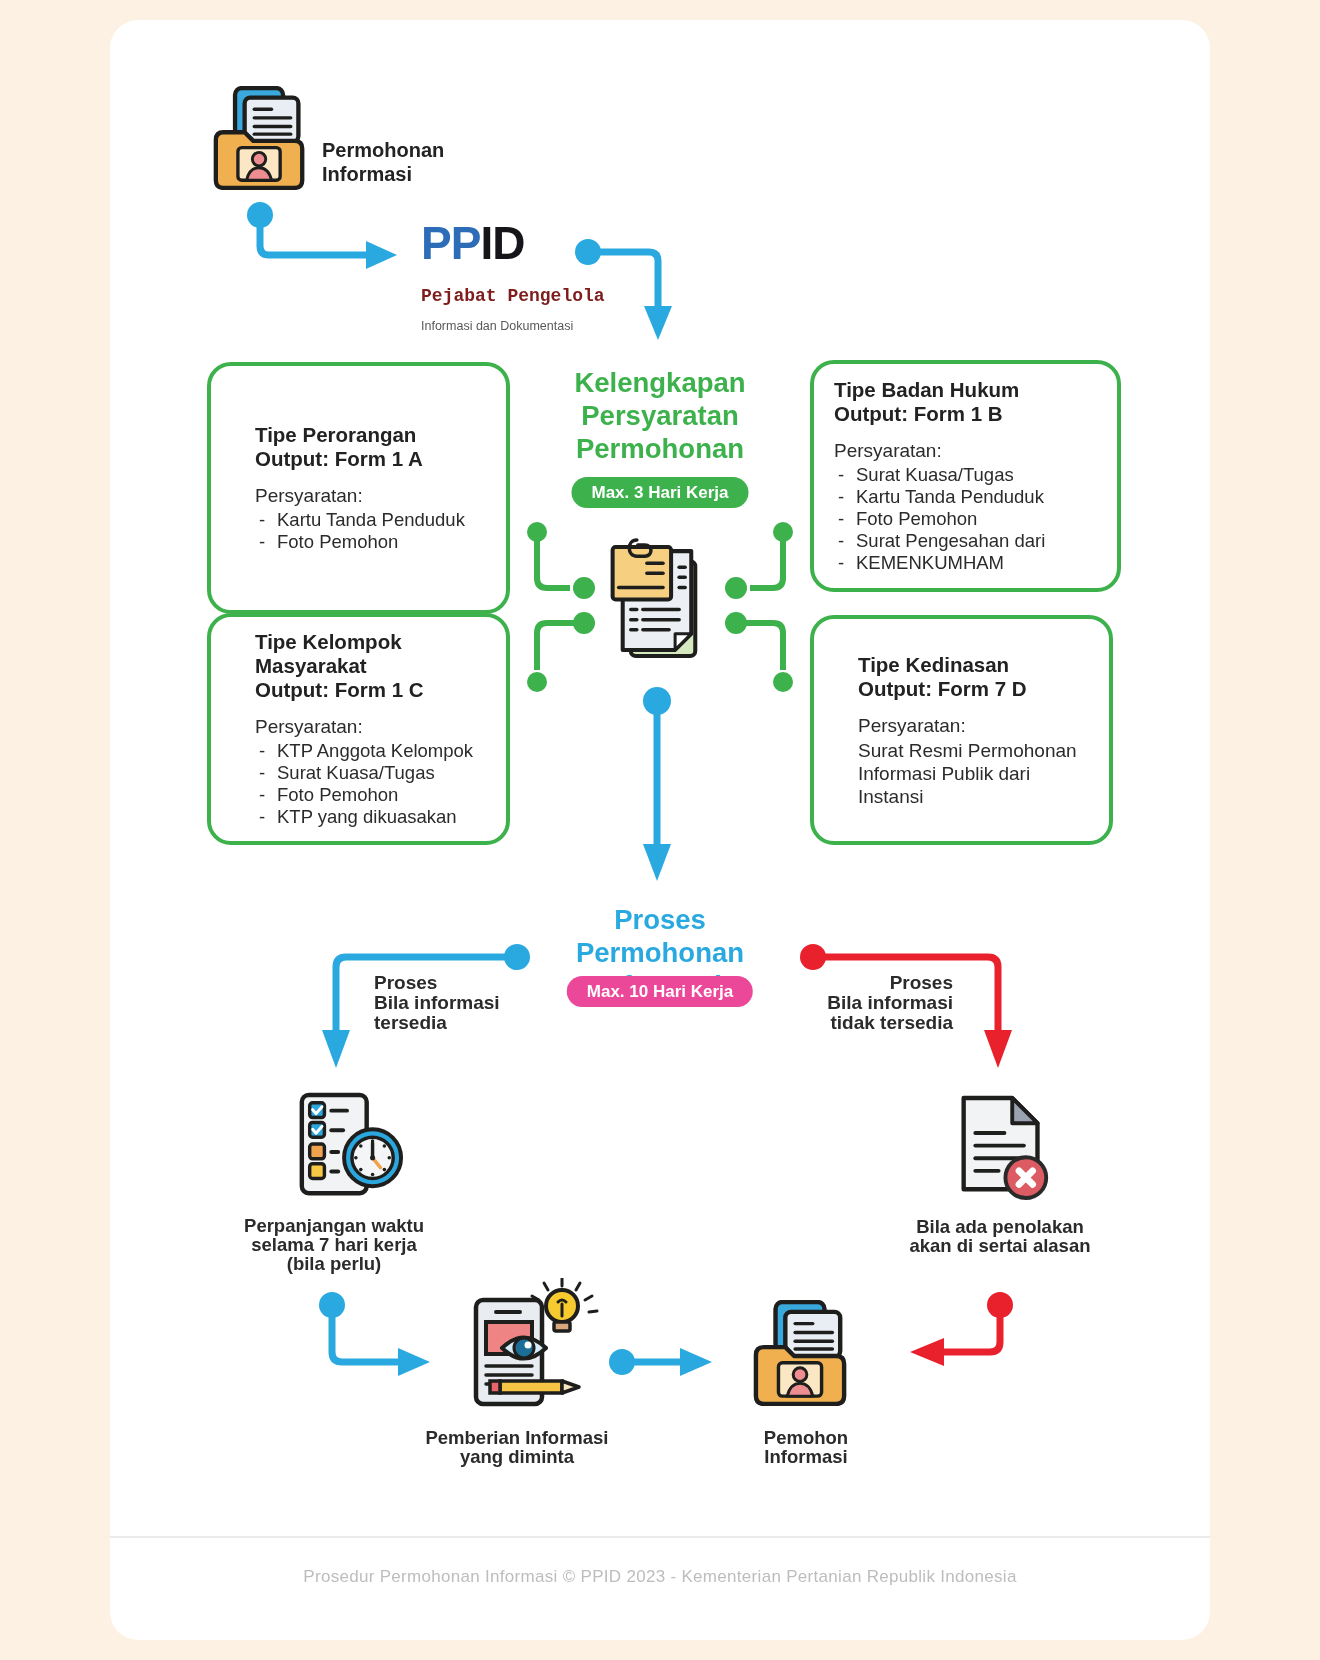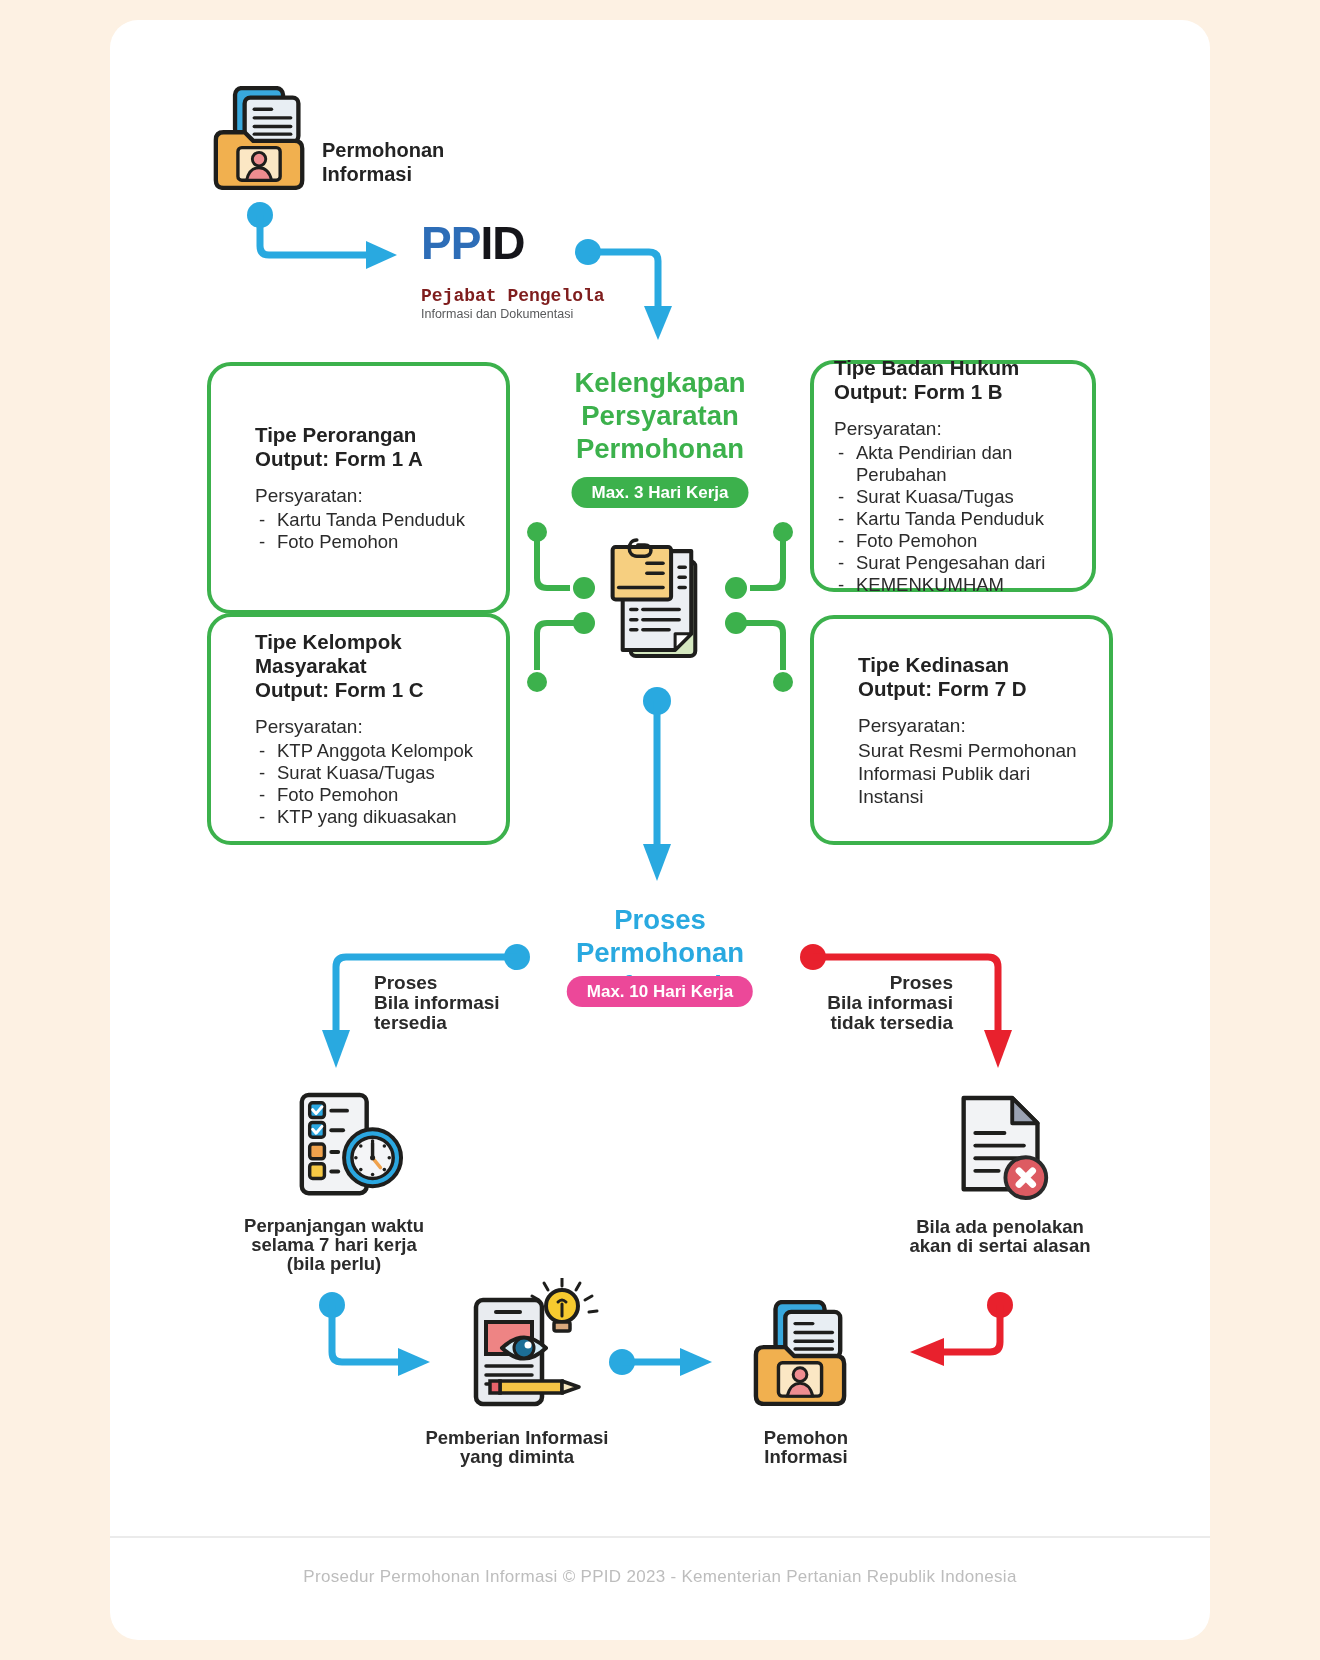--- a/index.html
+++ b/index.html
@@ -15,34 +15,34 @@
   .pre{white-space:pre-line;}
   .center-x{transform:translateX(-50%);}
   
   .start-label{left:322px;top:138px;font-size:20px;font-weight:700;line-height:24px;color:#232323;}
   
   .logo{left:421px;top:220px;line-height:1;}
   .logo .wordmark{font-size:46px;font-weight:800;letter-spacing:-1px;}
   .logo .pp{color:#2d6db7;}
   .logo .id{color:#15151a;}
   .logo .sub1{margin-top:21px;font-size:18px;font-weight:700;color:#7f1d1d;font-family:Liberation Mono, monospace;}
-  .logo .sub2{margin-top:3px;font-size:12.5px;color:#58595b;}
+  .logo .sub2{margin-top:15px;font-size:12.5px;color:#58595b;}
   
   .stage-title{width:304px;text-align:center;font-size:27.5px;font-weight:800;line-height:33px;}
   .stage1-title{left:508px;top:366px;color:#3cb14c;}
   .stage2-title{left:508px;top:903px;color:#29a9e0;}
   .badge{height:31px;line-height:31px;padding:0 20px;border-radius:17px;
     color:#ffffff;font-size:17px;font-weight:700;white-space:nowrap;}
   .badge-green{left:660px;top:477px;background:#3cb14c;}
   .badge-blue{left:660px;top:976px;background:#ec4899;}
   
   .box{border:4px solid #3cb14c;border-radius:24px;background:#fff;
     display:flex;flex-direction:column;justify-content:center;box-sizing:border-box;}
   .box-a{left:207px;top:362px;width:303px;height:252px;padding:10px 14px 10px 44px;}
-  .box-b{left:810px;top:360px;width:286px;height:232px;padding:10px 8px 10px 20px;}
+  .box-b{left:810px;top:360px;width:311px;height:232px;padding:10px 8px 10px 20px;}
   .box-c{left:207px;top:613px;width:303px;height:232px;padding:10px 0 10px 44px;}
   .box-d{left:810px;top:615px;width:303px;height:230px;padding:10px 8px 10px 44px;}
   .box h3{margin:0 0 14px 0;font-size:20.5px;line-height:24px;font-weight:700;color:#222;}
   .box .req{margin:0 0 2px 0;font-size:19px;line-height:22px;color:#2b2b2b;}
   .box ul{margin:0;padding:0;list-style:none;}
   .box li{position:relative;padding-left:22px;font-size:18.5px;line-height:22px;color:#2b2b2b;}
   .box li::before{content:"-";position:absolute;left:4px;}
   .box .body{margin:0;font-size:19px;line-height:23px;color:#2b2b2b;}
   
   .branch-label{font-size:19px;font-weight:700;line-height:20px;color:#2b2b2b;}
@@ -169,21 +169,20 @@
       <li>Kartu Tanda Penduduk</li>
       <li>Foto Pemohon</li>
     </ul>
   </div>
 
   <div class="abs box box-b">
     <h3 class="pre">Tipe Badan Hukum
 Output: Form 1 B</h3>
     <p class="req">Persyaratan:</p>
     <ul>
-      <li>Akta Pendirian dan Perubahan</li>
       <li>Surat Kuasa/Tugas</li>
       <li>Kartu Tanda Penduduk</li>
       <li>Foto Pemohon</li>
       <li>Surat Pengesahan dari</li>
       <li>KEMENKUMHAM</li>
     </ul>
   </div>
 
   <div class="abs box box-c">
     <h3 class="pre">Tipe Kelompok

